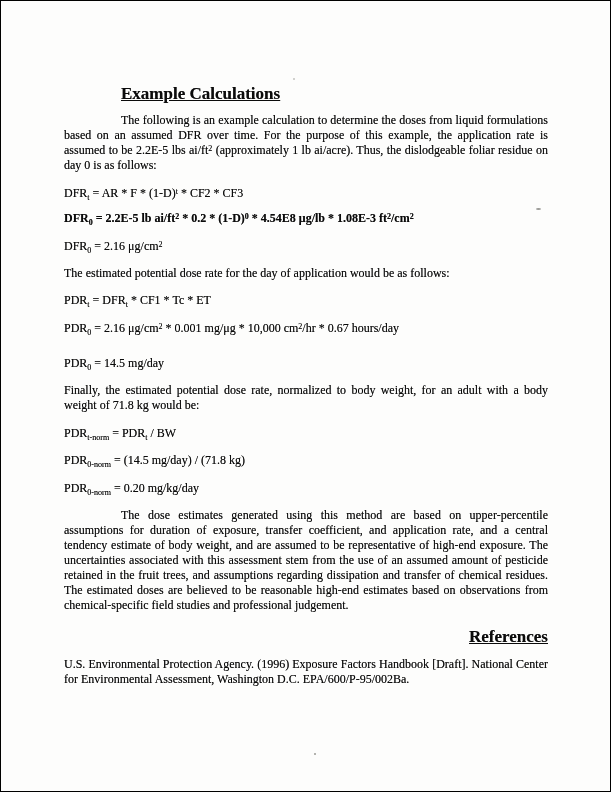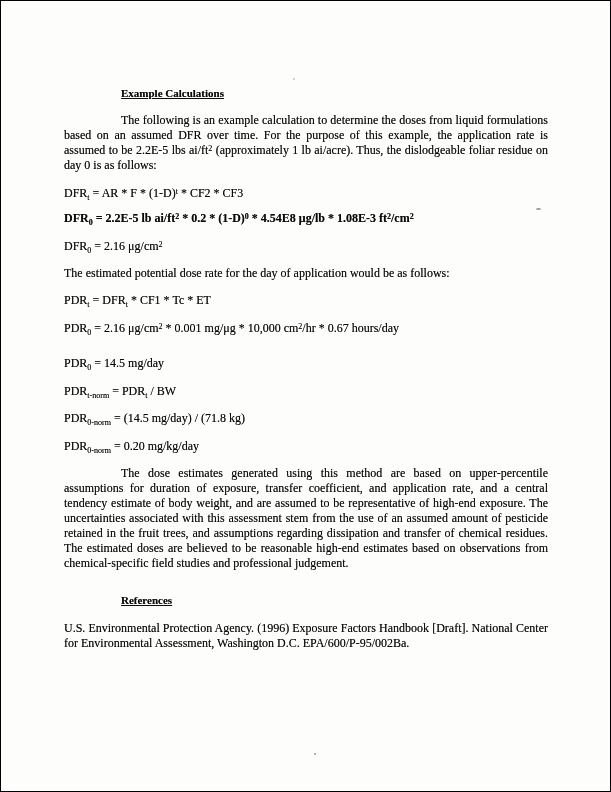--- a/index.html
+++ b/index.html
@@ -14,37 +14,37 @@
     font-family: "Liberation Serif", serif;
     font-size: 12px;
     color: #0b0b0b;
     overflow: hidden;
     text-shadow: 0 0 0.4px rgba(0,0,0,0.55);
   }
   .content { padding: 85px 62px 0 63px; }
   .heading {
     font-weight: bold;
     text-decoration: underline;
-    font-size: 11px;
+    font-size: 17px;
     line-height: 15px;
     margin: 0 0 0 57px;
   }
   .para {
     margin: 0;
     text-align: justify;
     line-height: 15px;
   }
   .indent { text-indent: 57px; }
   .eq {
     text-align: left;
     line-height: 15px;
   }
   sup { font-size: 8px; line-height: 0; vertical-align: 3.5px; }
   sub { font-size: 8px; line-height: 0; vertical-align: -3px; }
-  .mt4  { margin-top: 22px; }
+  .mt4  { margin-top: 16px; text-align: right; }
   .mt10 { margin-top: 10px; font-weight: bold; }
   .mt11 { margin-top: 13px; }
   .mt12 { margin-top: 12px; }
   .mt13 { margin-top: 13px; }
   .mt14 { margin-top: 20px; }
   .speck { position: absolute; background: #9a9a96; border-radius: 50%; }
   .speck1 { left: 535px; top: 207px; width: 5px; height: 2px; }
   .speck2 { left: 313px; top: 752px; width: 2px; height: 2px; }
   .speck3 { left: 292px; top: 77px; width: 2px; height: 2px; opacity: .6; }
 </style>
@@ -61,20 +61,21 @@
     <div class="eq mt13">DFR<sub>t</sub> = AR * F * (1-D)<sup>t</sup> * CF2 * CF3</div>
     <div class="eq mt10">DFR<sub>0</sub> = 2.2E-5 lb ai/ft<sup>2</sup> * 0.2 * (1-D)<sup>0</sup> * 4.54E8 μg/lb * 1.08E-3 ft<sup>2</sup>/cm<sup>2</sup></div>
     <div class="eq mt13">DFR<sub>0</sub> = 2.16 μg/cm<sup>2</sup></div>
 
     <p class="para mt12">The estimated potential dose rate for the day of application would be as follows:</p>
 
     <div class="eq mt12">PDR<sub>t</sub> = DFR<sub>t</sub> * CF1 * Tc * ET</div>
     <div class="eq mt11">PDR<sub>0</sub> = 2.16 μg/cm<sup>2</sup> * 0.001 mg/μg * 10,000 cm<sup>2</sup>/hr * 0.67 hours/day</div>
     <div class="eq mt14">PDR<sub>0</sub> = 14.5 mg/day</div>
 
+    <p class="para mt12">Finally, the estimated potential dose rate, normalized to body weight, for an adult with a body weight of 71.8 kg would be:</p>
 
     <div class="eq mt13">PDR<sub>t-norm</sub> = PDR<sub>t</sub> / BW</div>
     <div class="eq mt12">PDR<sub>0-norm</sub> = (14.5 mg/day) / (71.8 kg)</div>
     <div class="eq mt13">PDR<sub>0-norm</sub> = 0.20 mg/kg/day</div>
 
 
 
     <p class="para indent mt12">The dose estimates generated using this method are based on upper-percentile assumptions for duration of exposure, transfer coefficient, and application rate, and a central tendency estimate of body weight, and are assumed to be representative of high-end exposure.  The uncertainties associated with this assessment stem from the use of an assumed amount of pesticide retained in the fruit trees, and assumptions regarding dissipation and transfer of chemical residues.  The estimated doses are believed to be reasonable high-end estimates based on observations from chemical-specific field studies and professional judgement.</p>
 
     <h3 class="heading mt4">References</h3>

